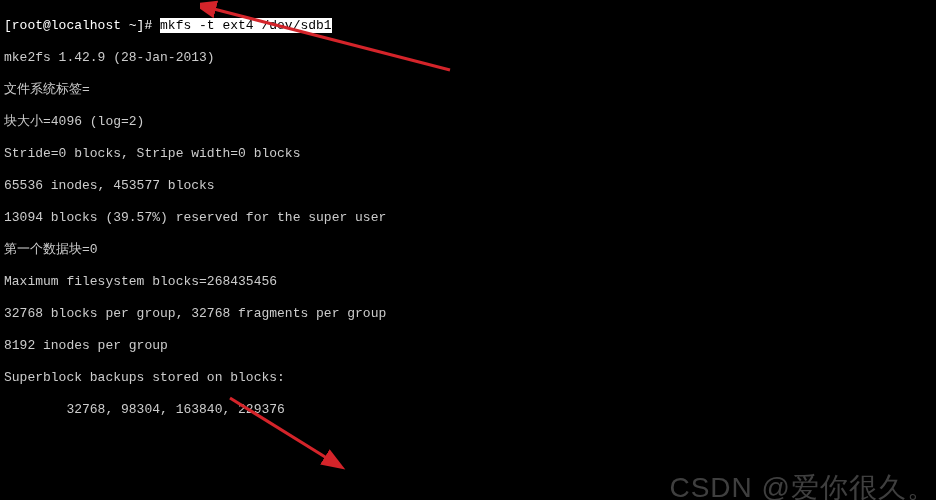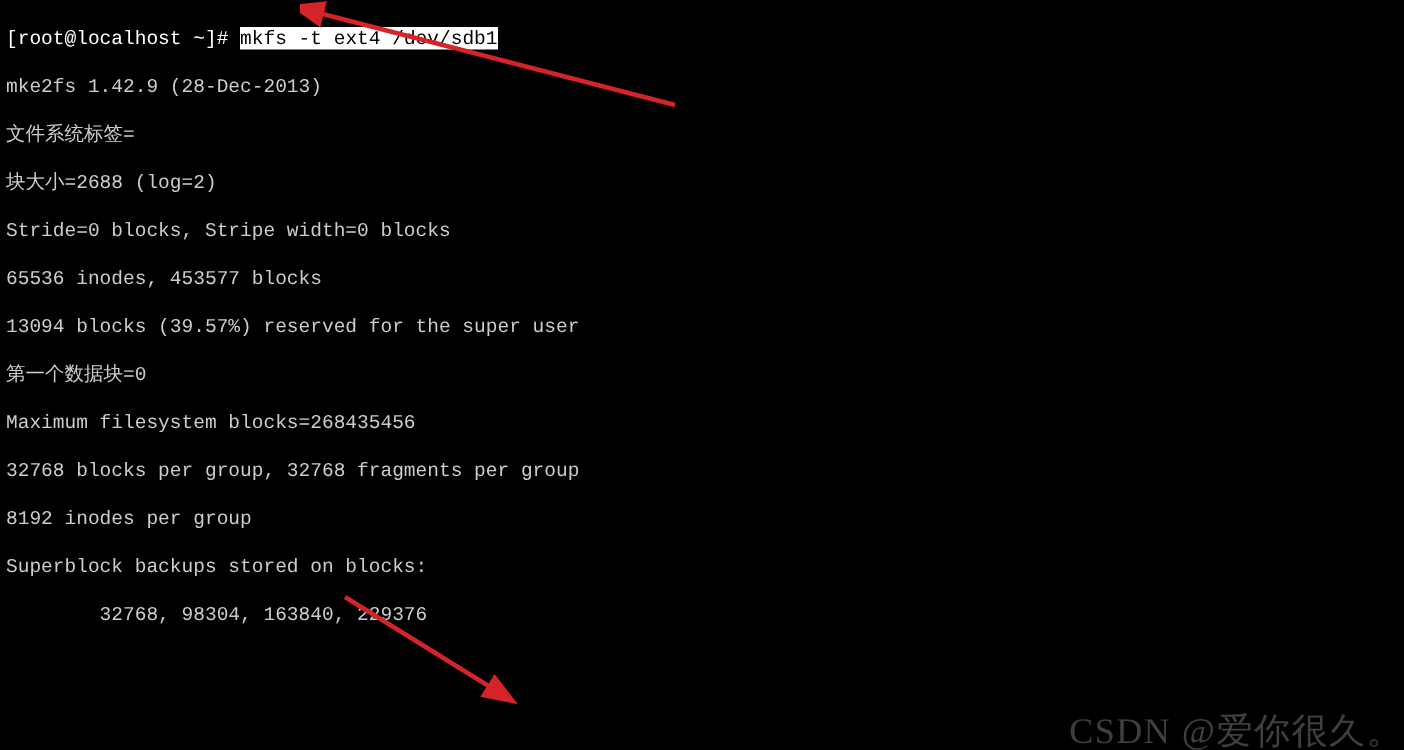--- a/index.html
+++ b/index.html
@@ -1,30 +1,30 @@
 <!DOCTYPE html>
 <html><head>
 <meta charset="utf-8">
 <style>
   html,body{margin:0;padding:0;background:#000;color:#cccccc;font-family:"Consolas","Courier New",monospace;font-size:13px;line-height:16px;width:936px;height:500px;overflow:hidden;position:relative}
   .term{padding:2px 4px;white-space:pre}
   .prompt-user{color:#ffffff}
   .out{color:#cccccc}
   .hl{background:#ffffff;color:#000}
   svg.arrow{position:absolute;pointer-events:none}
-  .watermark{position:absolute;right:0;bottom:4px;color:rgba(180,180,180,0.35);font-size:24px;font-family:Liberation Serif, serif;letter-spacing:1px}
+  .watermark{position:absolute;right:0;bottom:4px;color:rgba(180,180,180,0.35);font-size:28px;font-family:Liberation Sans, sans-serif;letter-spacing:1px}
 </style>
 </head>
 <body>
 
 <div class="term">
 <div><span class="prompt-user">[root@localhost ~]#</span> <span class="hl">mkfs -t ext4 /dev/sdb1</span></div>
-<div class="out">mke2fs 1.42.9 (28-Dec-2013)</div>
+<div class="out">mke2fs 1.42.9 (28-Jan-2013)</div>
 <div class="out">文件系统标签=</div>
-<div class="out">块大小=2688 (log=2)</div>
+<div class="out">块大小=4096 (log=2)</div>
 <div class="out">Stride=0 blocks, Stripe width=0 blocks</div>
 <div class="out">65536 inodes, 453577 blocks</div>
 <div class="out">13094 blocks (39.57%) reserved for the super user</div>
 <div class="out">第一个数据块=0</div>
 <div class="out">Maximum filesystem blocks=268435456</div>
 <div class="out">32768 blocks per group, 32768 fragments per group</div>
 <div class="out">8192 inodes per group</div>
 <div class="out">Superblock backups stored on blocks:</div>
 <div class="out">        32768, 98304, 163840, 229376</div>
 

